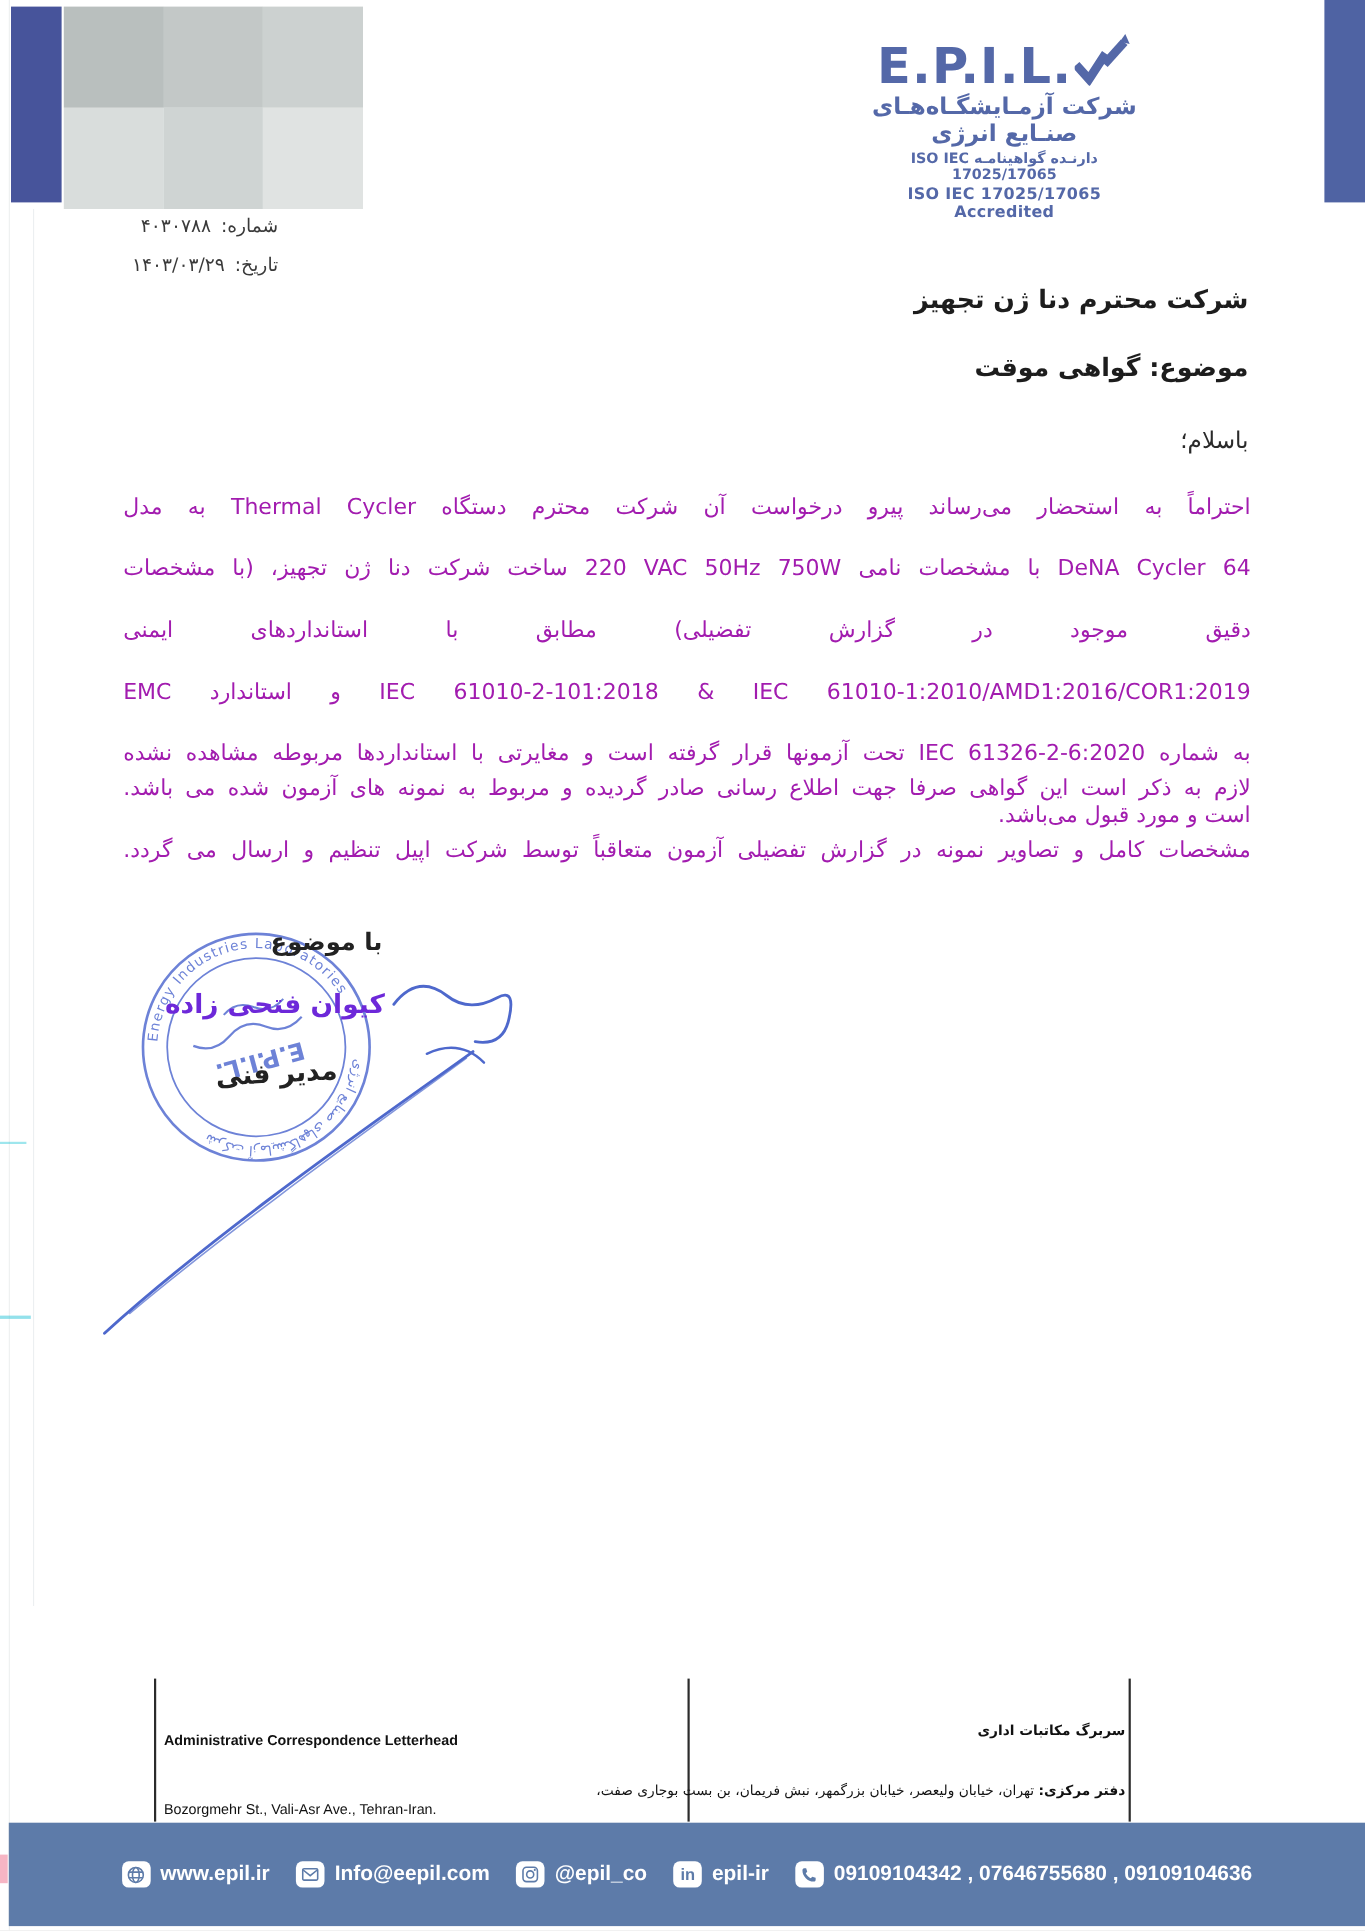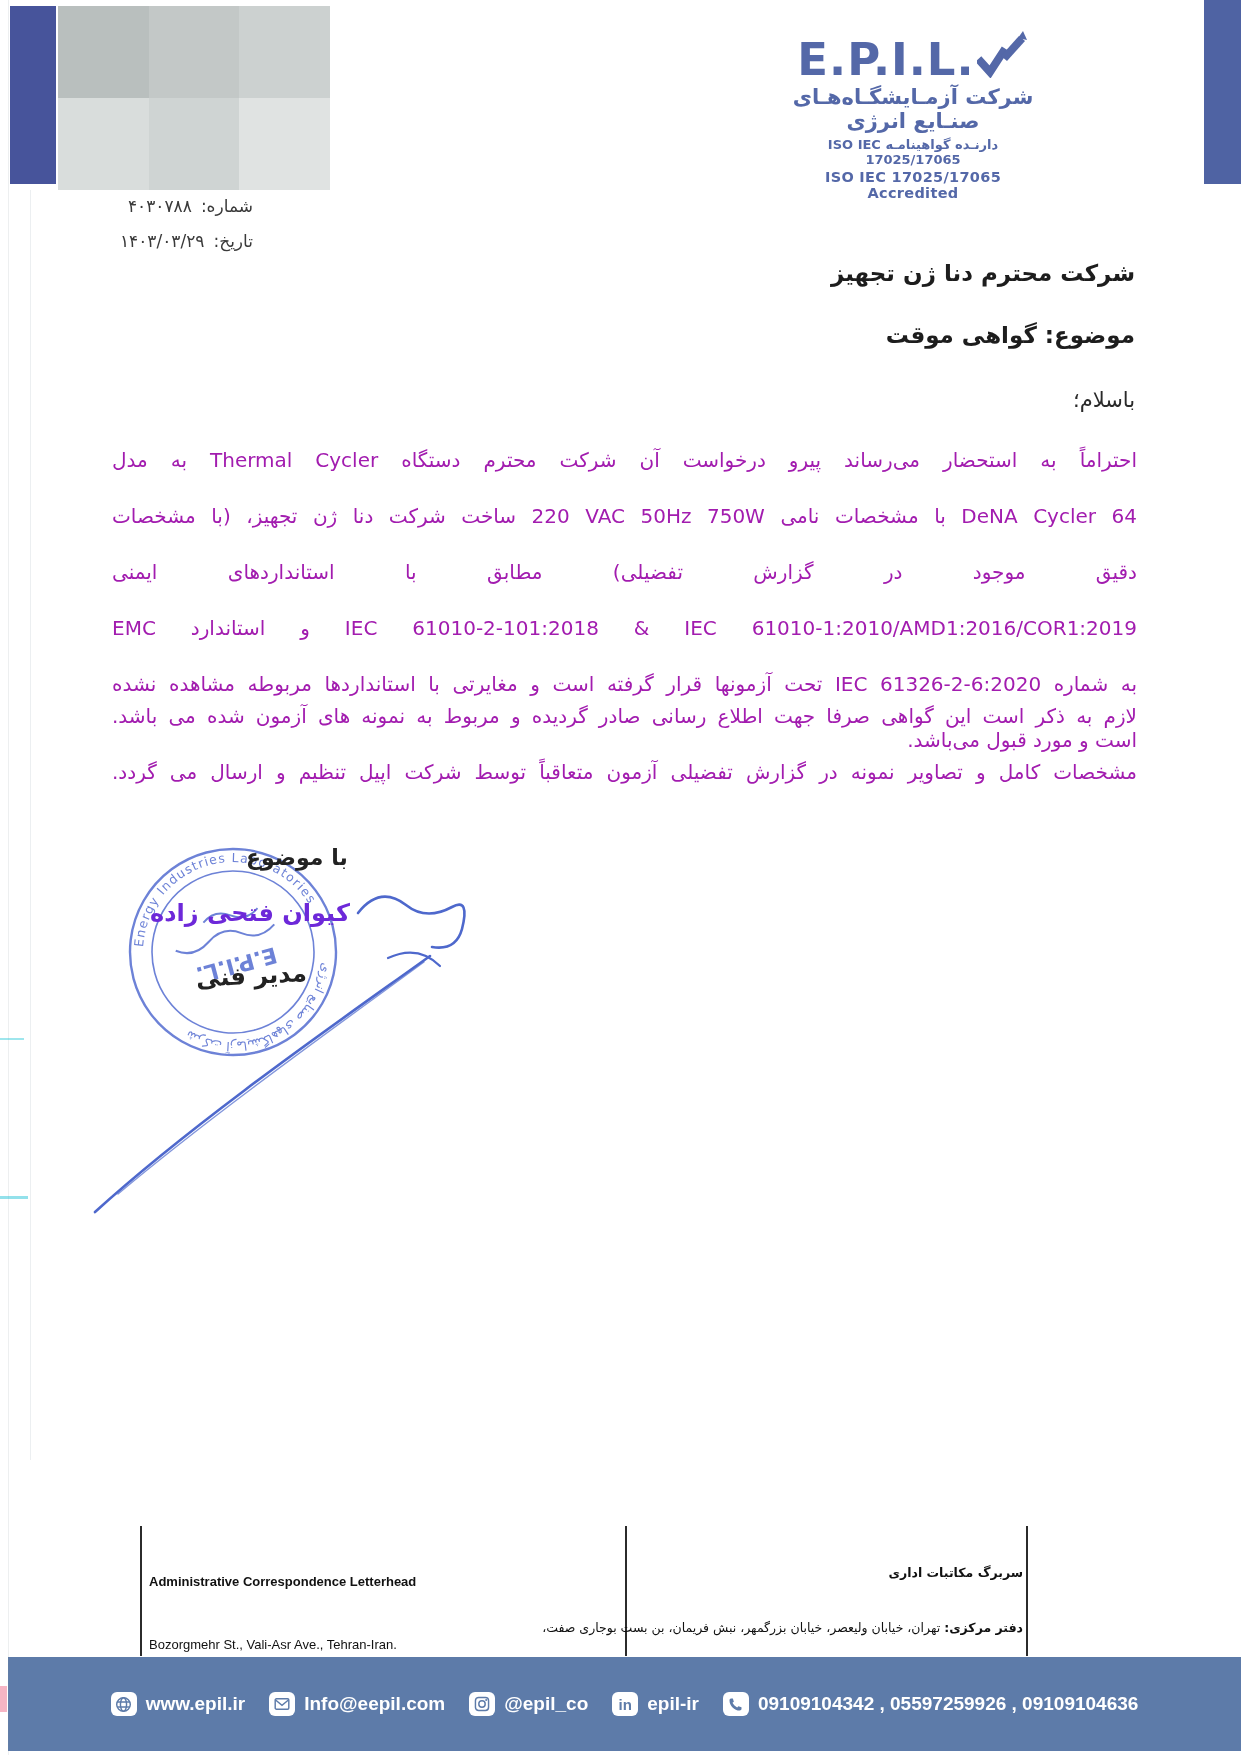--- a/index.html
+++ b/index.html
@@ -215,21 +215,21 @@
     <div class="bar-item">
       <span class="bar-ic">in</span>
       <span>epil-ir</span>
     </div>
     <div class="bar-item">
       <span class="bar-ic">
         <svg width="15" height="15" viewBox="0 0 20 20" fill="#5d7ba9">
           <path d="M4 2 C3 2 2 3 2 4.5 C2 11.5 8.5 18 15.5 18 C17 18 18 17 18 16 L18 13.5 L13.8 12.2 L12.2 14 C10 13 7 10 6 7.8 L7.8 6.2 L6.5 2 Z"></path>
         </svg>
       </span>
-      <span>09109104342 , 05597259926 , 09109104636</span>
+      <span>09109104342 , 07646755680 , 09109104636</span>
     </div>
   </div>
 
   <div class="artifact art-edge"></div>
   <div class="artifact art-edge2"></div>
   <div class="artifact art-cyan1"></div>
   <div class="artifact art-cyan2"></div>
   <div class="artifact art-pink"></div>
 
 </div>

